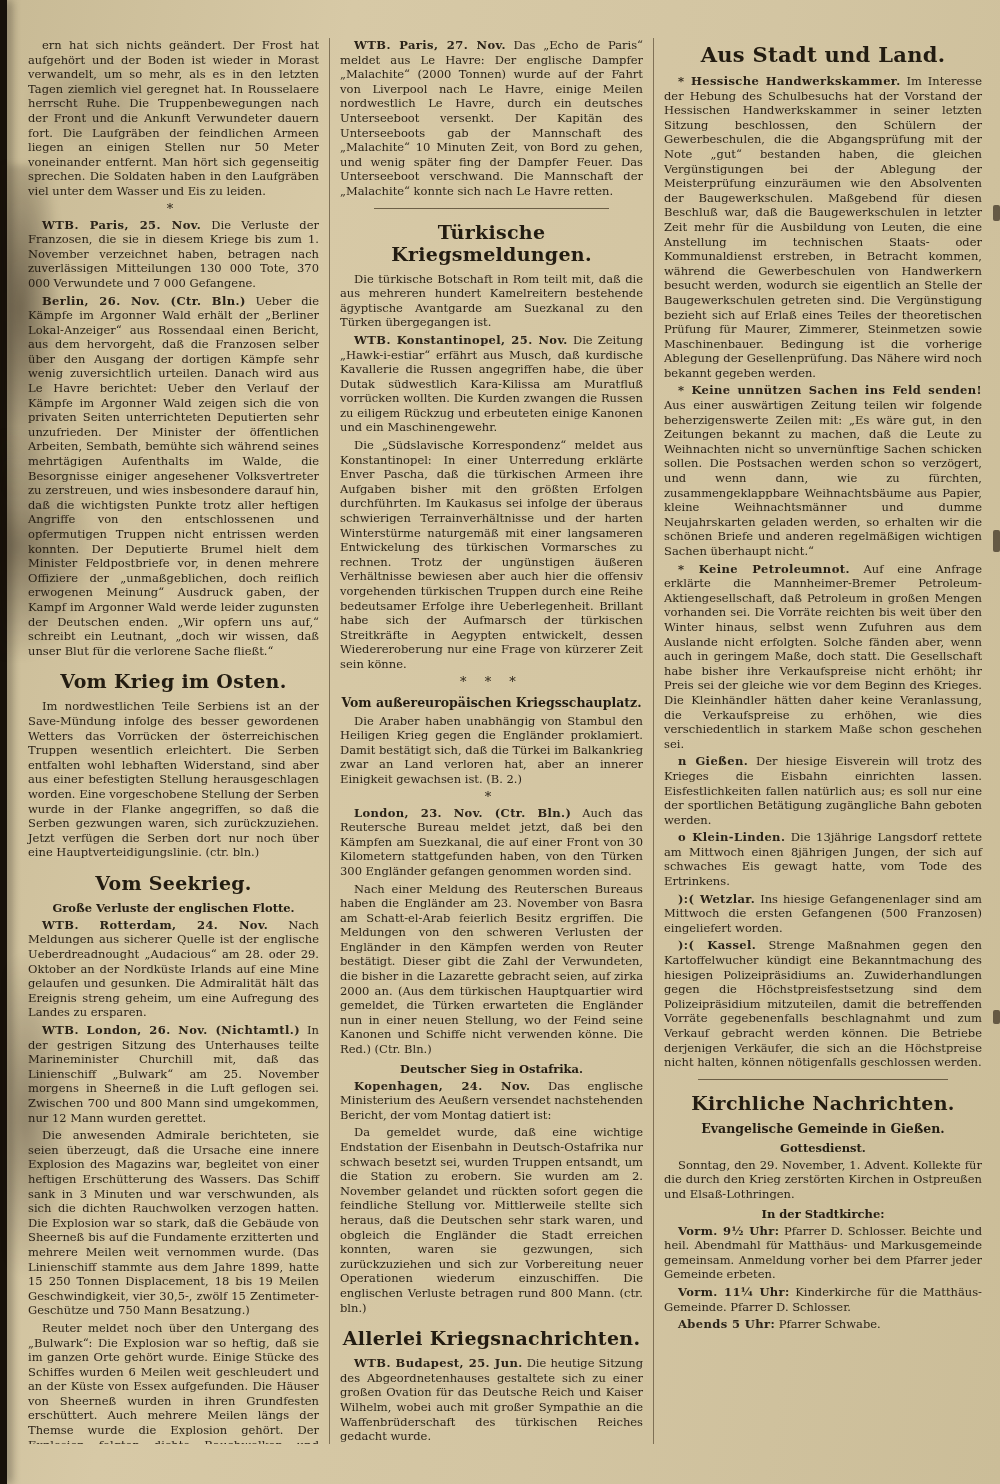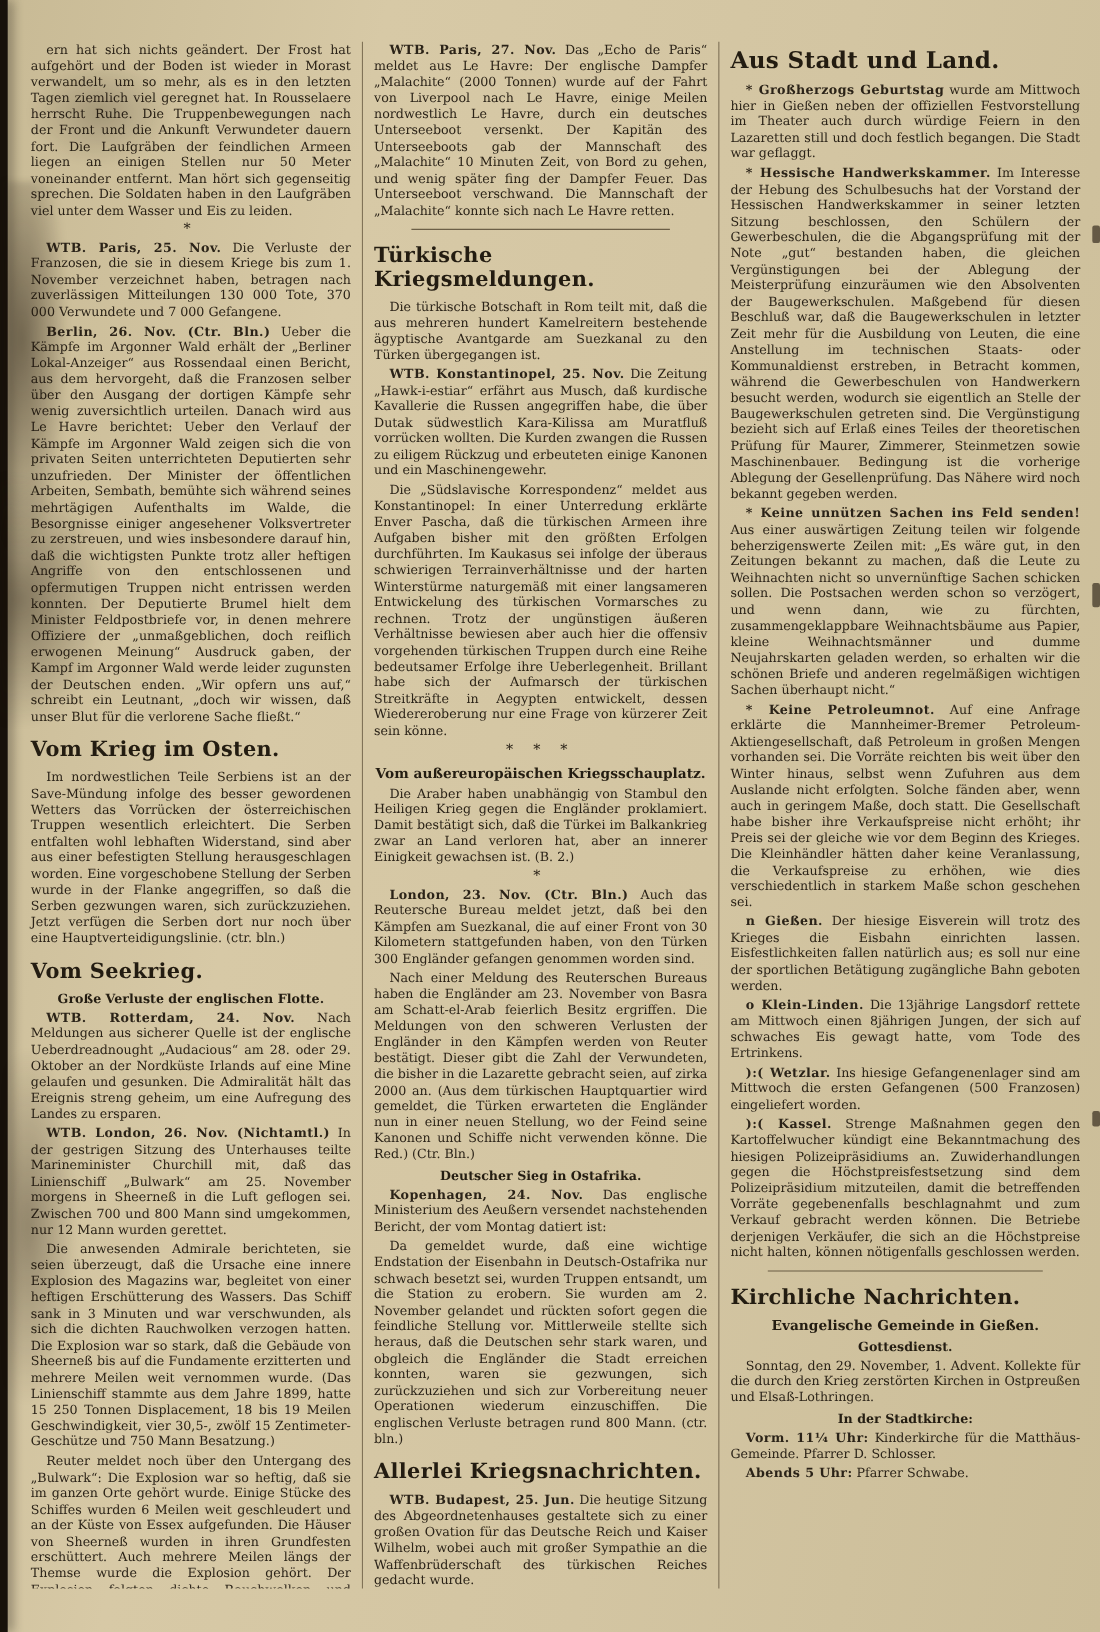--- a/index.html
+++ b/index.html
@@ -22,21 +22,21 @@
     margin: 0 0 3px;
     font-size: 11.5px;
     line-height: 1.27;
     text-align: justify;
     text-indent: 14px;
     hyphens: auto;
   }
   .lead { font-weight: bold; letter-spacing: .4px; }
 
   .headline {
-    font-size: 19px; font-weight: bold; 
+    font-size: 19px; font-weight: bold; text-align: center;
     margin: 12px 0 7px; letter-spacing: .3px; color: #231c11;
   }
   .headline-lg { font-size: 21px; margin-top: 4px; }
   .subhead {
     font-size: 12.5px; font-weight: bold; text-align: center;
     margin: 7px 0 4px; color: #241d12;
   }
   .subhead-sm { font-size: 11.5px; margin: 5px 0 3px; }
   .sep { text-align: center; font-size: 13px; line-height: 1; margin: 3px 0; letter-spacing: 7px; color: #2b2318; }
   .rule { border: 0; border-top: 1px solid rgba(50,38,20,.65); margin: 9px 34px; }
@@ -110,35 +110,35 @@
       <p class="para"><span class="lead">Kopenhagen, 24. Nov.</span> <span>Das englische Ministerium des Aeußern versendet nachstehenden Bericht, der vom Montag datiert ist:</span></p>
       <p class="para">Da gemeldet wurde, daß eine wichtige Endstation der Eisenbahn in Deutsch-Ostafrika nur schwach besetzt sei, wurden Truppen entsandt, um die Station zu erobern. Sie wurden am 2. November gelandet und rückten sofort gegen die feindliche Stellung vor. Mittlerweile stellte sich heraus, daß die Deutschen sehr stark waren, und obgleich die Engländer die Stadt erreichen konnten, waren sie gezwungen, sich zurückzuziehen und sich zur Vorbereitung neuer Operationen wiederum einzuschiffen. Die englischen Verluste betragen rund 800 Mann. (ctr. bln.)</p>
 
       <h2 class="headline">Allerlei Kriegsnachrichten.</h2>
       <p class="para"><span class="lead">WTB. Budapest, 25. Jun.</span> <span>Die heutige Sitzung des Abgeordnetenhauses gestaltete sich zu einer großen Ovation für das Deutsche Reich und Kaiser Wilhelm, wobei auch mit großer Sympathie an die Waffenbrüderschaft des türkischen Reiches gedacht wurde.</span></p>
 
     </section>
 
     <section class="col col-right">
       <h2 class="headline headline-lg">Aus Stadt und Land.</h2>
-      <p class="para"><span class="lead">* Großherzogs Geburtstag</span> <span>wurde am Mittwoch hier in Gießen neben der offiziellen Festvorstellung im Theater auch durch würdige Feiern in den Lazaretten still und doch festlich begangen. Die Stadt war geflaggt.</span></p>
       <p class="para"><span class="lead">* Hessische Handwerkskammer.</span> <span>Im Interesse der Hebung des Schulbesuchs hat der Vorstand der Hessischen Handwerkskammer in seiner letzten Sitzung beschlossen, den Schülern der Gewerbeschulen, die die Abgangsprüfung mit der Note „gut“ bestanden haben, die gleichen Vergünstigungen bei der Ablegung der Meisterprüfung einzuräumen wie den Absolventen der Baugewerkschulen. Maßgebend für diesen Beschluß war, daß die Baugewerkschulen in letzter Zeit mehr für die Ausbildung von Leuten, die eine Anstellung im technischen Staats- oder Kommunaldienst erstreben, in Betracht kommen, während die Gewerbeschulen von Handwerkern besucht werden, wodurch sie eigentlich an Stelle der Baugewerkschulen getreten sind. Die Vergünstigung bezieht sich auf Erlaß eines Teiles der theoretischen Prüfung für Maurer, Zimmerer, Steinmetzen sowie Maschinenbauer. Bedingung ist die vorherige Ablegung der Gesellenprüfung. Das Nähere wird noch bekannt gegeben werden.</span></p>
       <p class="para"><span class="lead">* Keine unnützen Sachen ins Feld senden!</span> <span>Aus einer auswärtigen Zeitung teilen wir folgende beherzigenswerte Zeilen mit: „Es wäre gut, in den Zeitungen bekannt zu machen, daß die Leute zu Weihnachten nicht so unvernünftige Sachen schicken sollen. Die Postsachen werden schon so verzögert, und wenn dann, wie zu fürchten, zusammengeklappbare Weihnachtsbäume aus Papier, kleine Weihnachtsmänner und dumme Neujahrskarten geladen werden, so erhalten wir die schönen Briefe und anderen regelmäßigen wichtigen Sachen überhaupt nicht.“</span></p>
       <p class="para"><span class="lead">* Keine Petroleumnot.</span> <span>Auf eine Anfrage erklärte die Mannheimer-Bremer Petroleum-Aktiengesellschaft, daß Petroleum in großen Mengen vorhanden sei. Die Vorräte reichten bis weit über den Winter hinaus, selbst wenn Zufuhren aus dem Auslande nicht erfolgten. Solche fänden aber, wenn auch in geringem Maße, doch statt. Die Gesellschaft habe bisher ihre Verkaufspreise nicht erhöht; ihr Preis sei der gleiche wie vor dem Beginn des Krieges. Die Kleinhändler hätten daher keine Veranlassung, die Verkaufspreise zu erhöhen, wie dies verschiedentlich in starkem Maße schon geschehen sei.</span></p>
       <p class="para"><span class="lead">n Gießen.</span> <span>Der hiesige Eisverein will trotz des Krieges die Eisbahn einrichten lassen. Eisfestlichkeiten fallen natürlich aus; es soll nur eine der sportlichen Betätigung zugängliche Bahn geboten werden.</span></p>
       <p class="para"><span class="lead">o Klein-Linden.</span> <span>Die 13jährige Langsdorf rettete am Mittwoch einen 8jährigen Jungen, der sich auf schwaches Eis gewagt hatte, vom Tode des Ertrinkens.</span></p>
       <p class="para"><span class="lead">):( Wetzlar.</span> <span>Ins hiesige Gefangenenlager sind am Mittwoch die ersten Gefangenen (500 Franzosen) eingeliefert worden.</span></p>
       <p class="para"><span class="lead">):( Kassel.</span> <span>Strenge Maßnahmen gegen den Kartoffelwucher kündigt eine Bekanntmachung des hiesigen Polizeipräsidiums an. Zuwiderhandlungen gegen die Höchstpreisfestsetzung sind dem Polizeipräsidium mitzuteilen, damit die betreffenden Vorräte gegebenenfalls beschlagnahmt und zum Verkauf gebracht werden können. Die Betriebe derjenigen Verkäufer, die sich an die Höchstpreise nicht halten, können nötigenfalls geschlossen werden.</span></p>
 
       <hr class="rule">
       <h2 class="headline">Kirchliche Nachrichten.</h2>
       <h3 class="subhead">Evangelische Gemeinde in Gießen.</h3>
       <h3 class="subhead subhead-sm">Gottesdienst.</h3>
       <p class="para">Sonntag, den 29. November, 1. Advent. Kollekte für die durch den Krieg zerstörten Kirchen in Ostpreußen und Elsaß-Lothringen.</p>
 
       <h3 class="subhead subhead-sm">In der Stadtkirche:</h3>
+      <p class="para"><span class="lead">Vorm. 9½ Uhr:</span> <span>Pfarrer D. Schlosser. Beichte und heil. Abendmahl für Matthäus- und Markusgemeinde gemeinsam. Anmeldung vorher bei dem Pfarrer jeder Gemeinde erbeten.</span></p>
       <p class="para"><span class="lead">Vorm. 11¼ Uhr:</span> <span>Kinderkirche für die Matthäus-Gemeinde. Pfarrer D. Schlosser.</span></p>
       <p class="para"><span class="lead">Abends 5 Uhr:</span> <span>Pfarrer Schwabe.</span></p>
 
     </section>
 
   </div>
 </div>
 
 </body></html>

